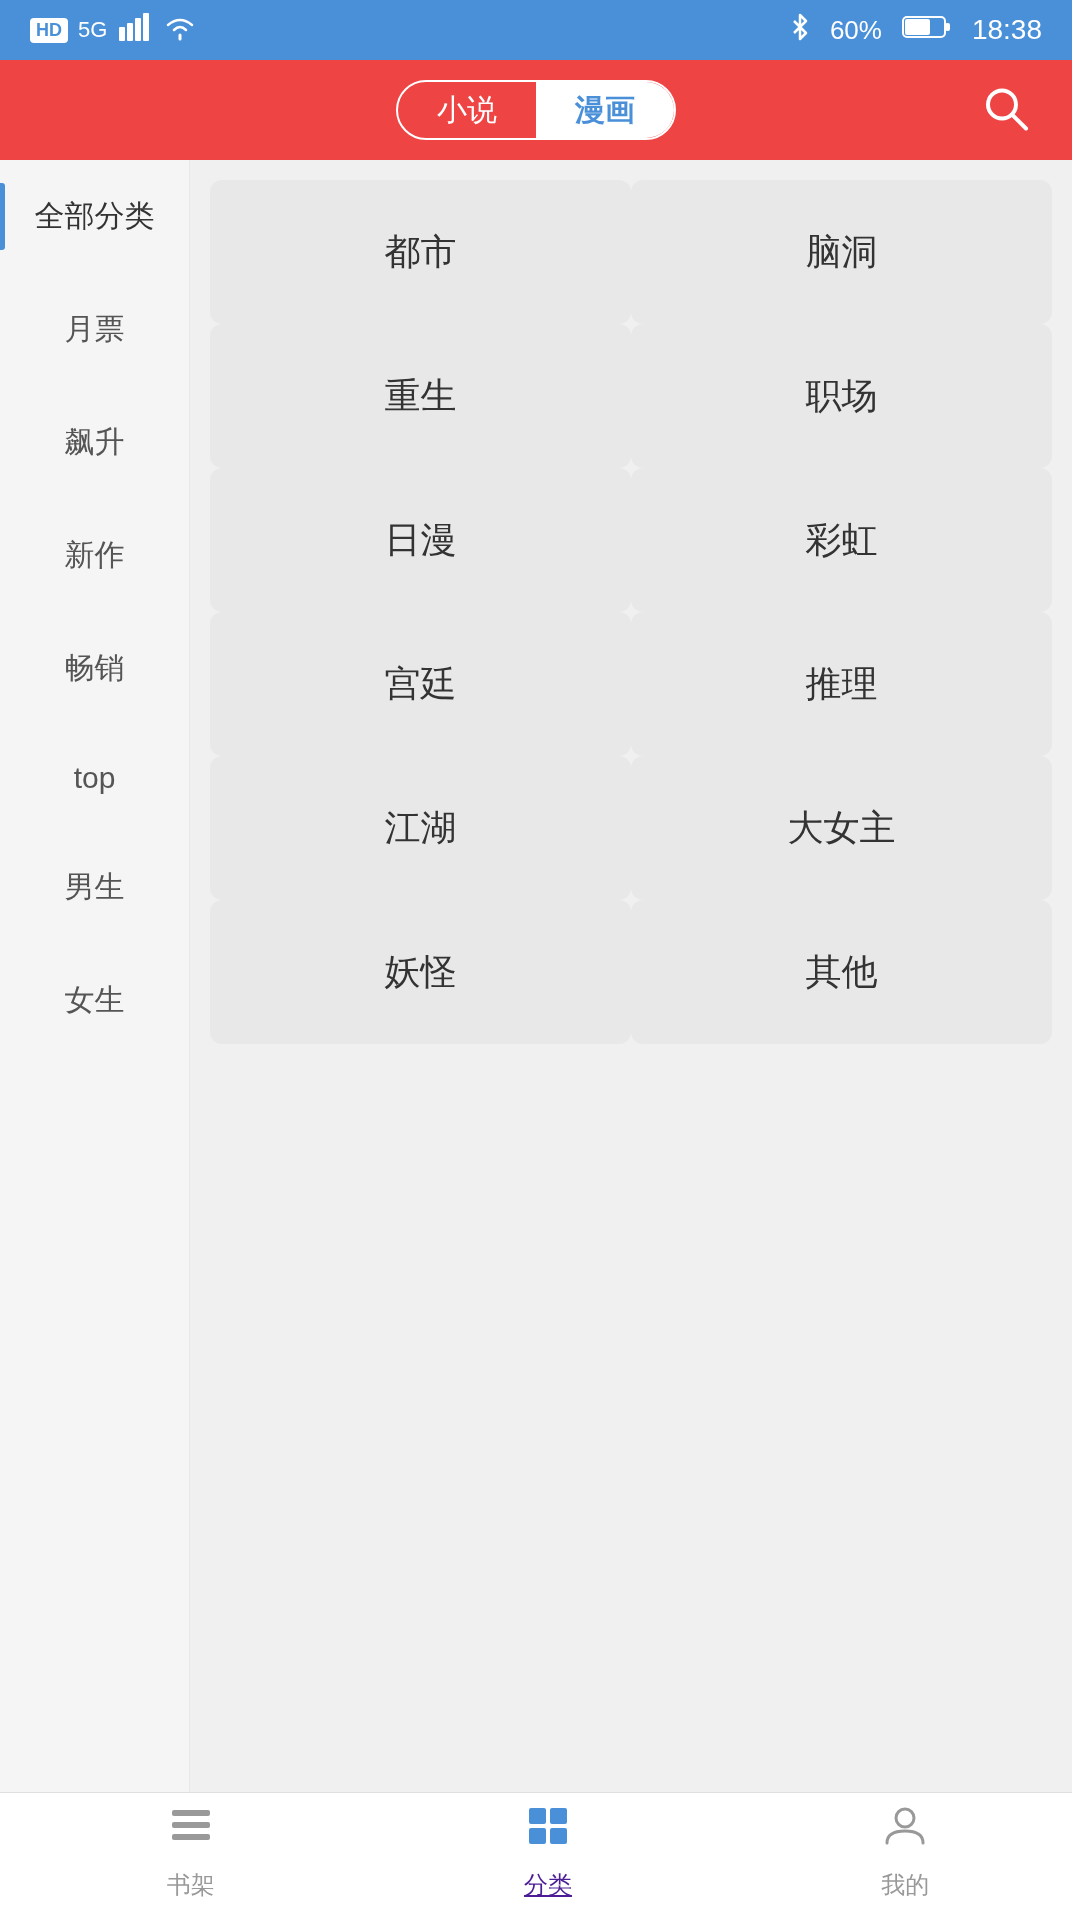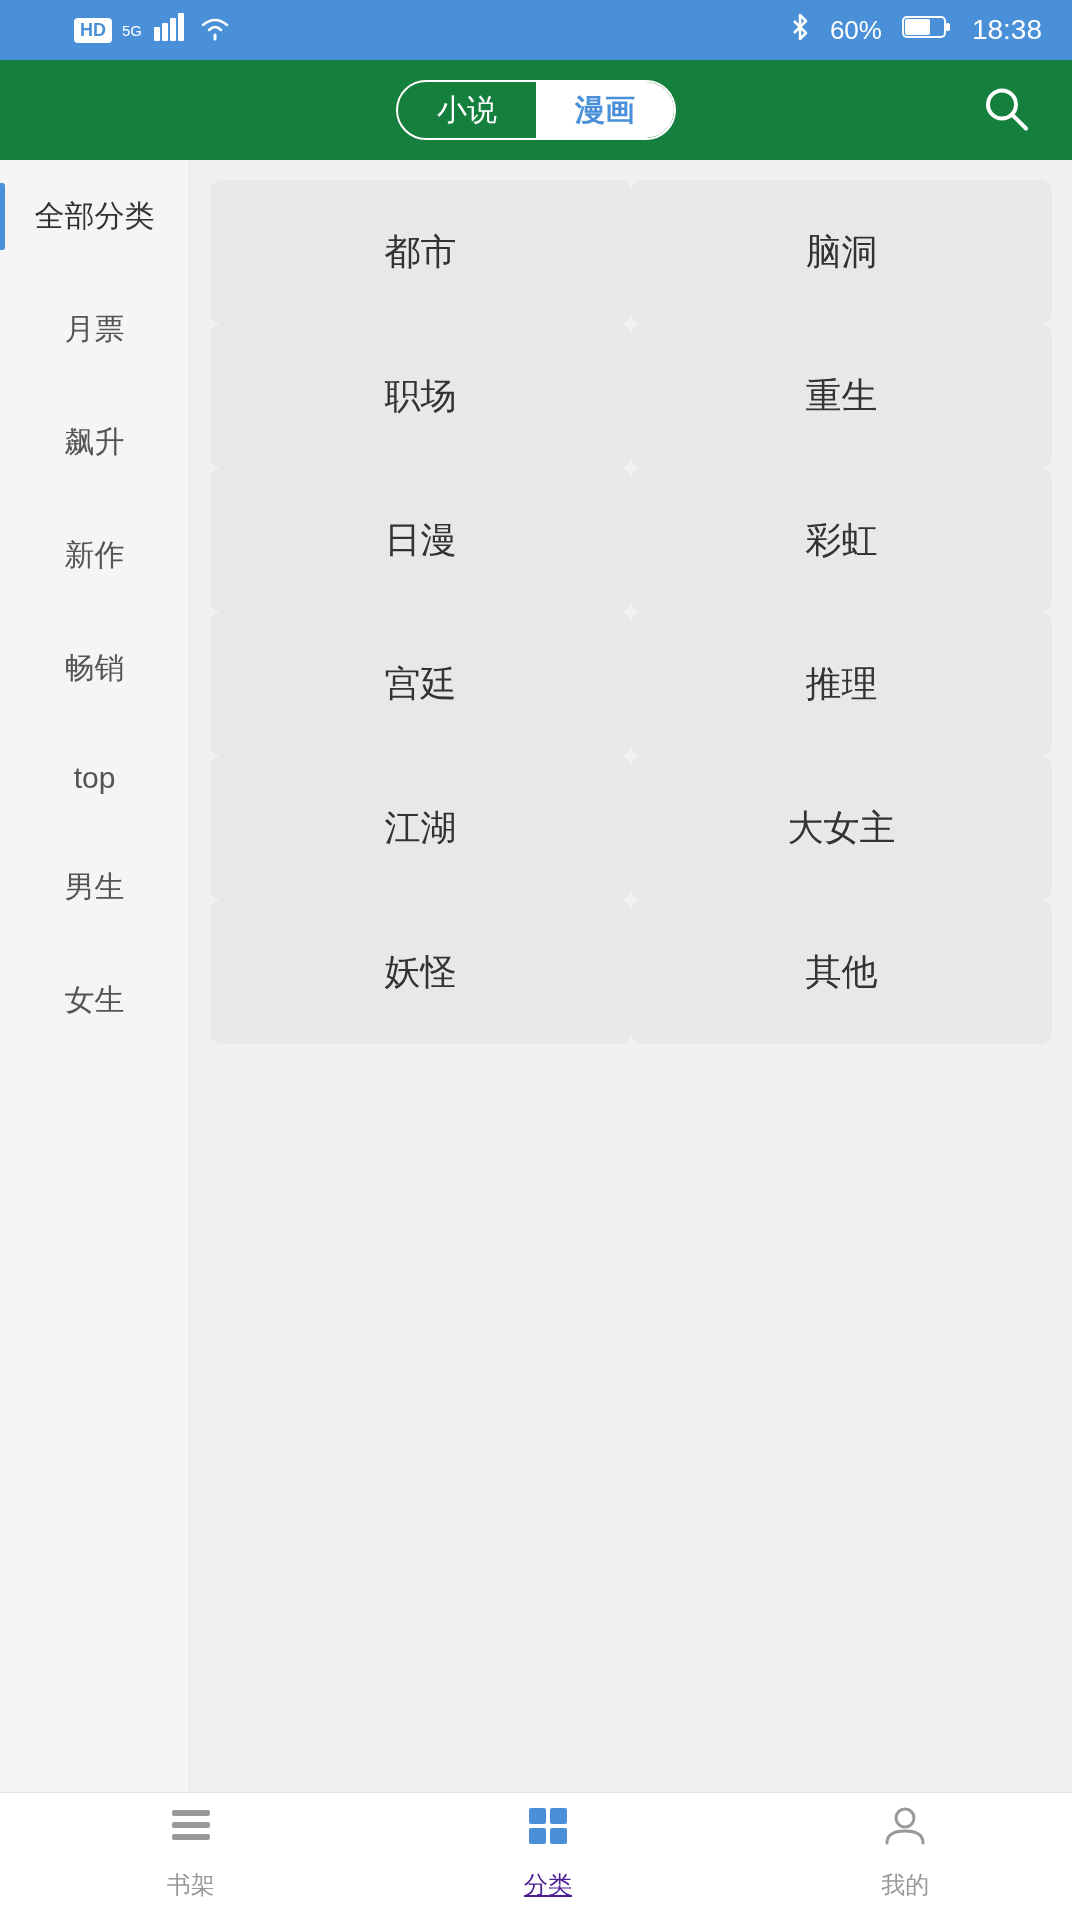--- a/index.html
+++ b/index.html
@@ -21,31 +21,30 @@
       align-items: center;
       justify-content: space-between;
       padding: 0 30px;
       color: white;
       font-size: 26px;
     }
     .status-left {
       display: flex;
       align-items: center;
       gap: 10px;
-      margin-left: 44px;
     }
     .status-right {
       display: flex;
       align-items: center;
       gap: 20px;
     }
 
     
     .header {
-      background: #15803d;
+      background: #ef4444;
       height: 100px;
       display: flex;
       align-items: center;
       justify-content: center;
       position: relative;
       padding: 0 60px;
     }
     .tab-switcher {
       display: flex;
       border: 2px solid white;
@@ -181,21 +180,21 @@
     .nav-label {
       font-size: 24px;
     }
   </style>
 </head>
 <body>
 
 <div class="status-bar">
   <div class="status-left">
     <span style="background:white;color:#4a90d9;font-size:18px;padding:2px 6px;border-radius:4px;font-weight:bold;">HD</span>
-    <span style="font-size:15px;">5G</span>
+    <span style="font-size:22px;">5G</span>
     <span>
       <svg width="36" height="28" viewBox="0 0 36 28">
         <rect x="2" y="14" width="6" height="14" fill="white" rx="1"></rect>
         <rect x="10" y="10" width="6" height="18" fill="white" rx="1"></rect>
         <rect x="18" y="5" width="6" height="23" fill="white" rx="1"></rect>
         <rect x="26" y="0" width="6" height="28" fill="white" rx="1"></rect>
       </svg>
     </span>
     <span>
       <svg width="34" height="28" viewBox="0 0 34 28">
@@ -245,22 +244,22 @@
     <div class="sidebar-item">新作</div>
     <div class="sidebar-item">畅销</div>
     <div class="sidebar-item">top</div>
     <div class="sidebar-item">男生</div>
     <div class="sidebar-item">女生</div>
   </div>
 
   <div class="category-grid">
     <div class="category-card">都市</div>
     <div class="category-card">脑洞</div>
+    <div class="category-card">重生</div>
     <div class="category-card">职场</div>
-    <div class="category-card">重生</div>
     <div class="category-card">日漫</div>
     <div class="category-card">彩虹</div>
     <div class="category-card">宫廷</div>
     <div class="category-card">推理</div>
     <div class="category-card">江湖</div>
     <div class="category-card">大女主</div>
     <div class="category-card">妖怪</div>
     <div class="category-card single">其他</div>
   </div>
 </div>

